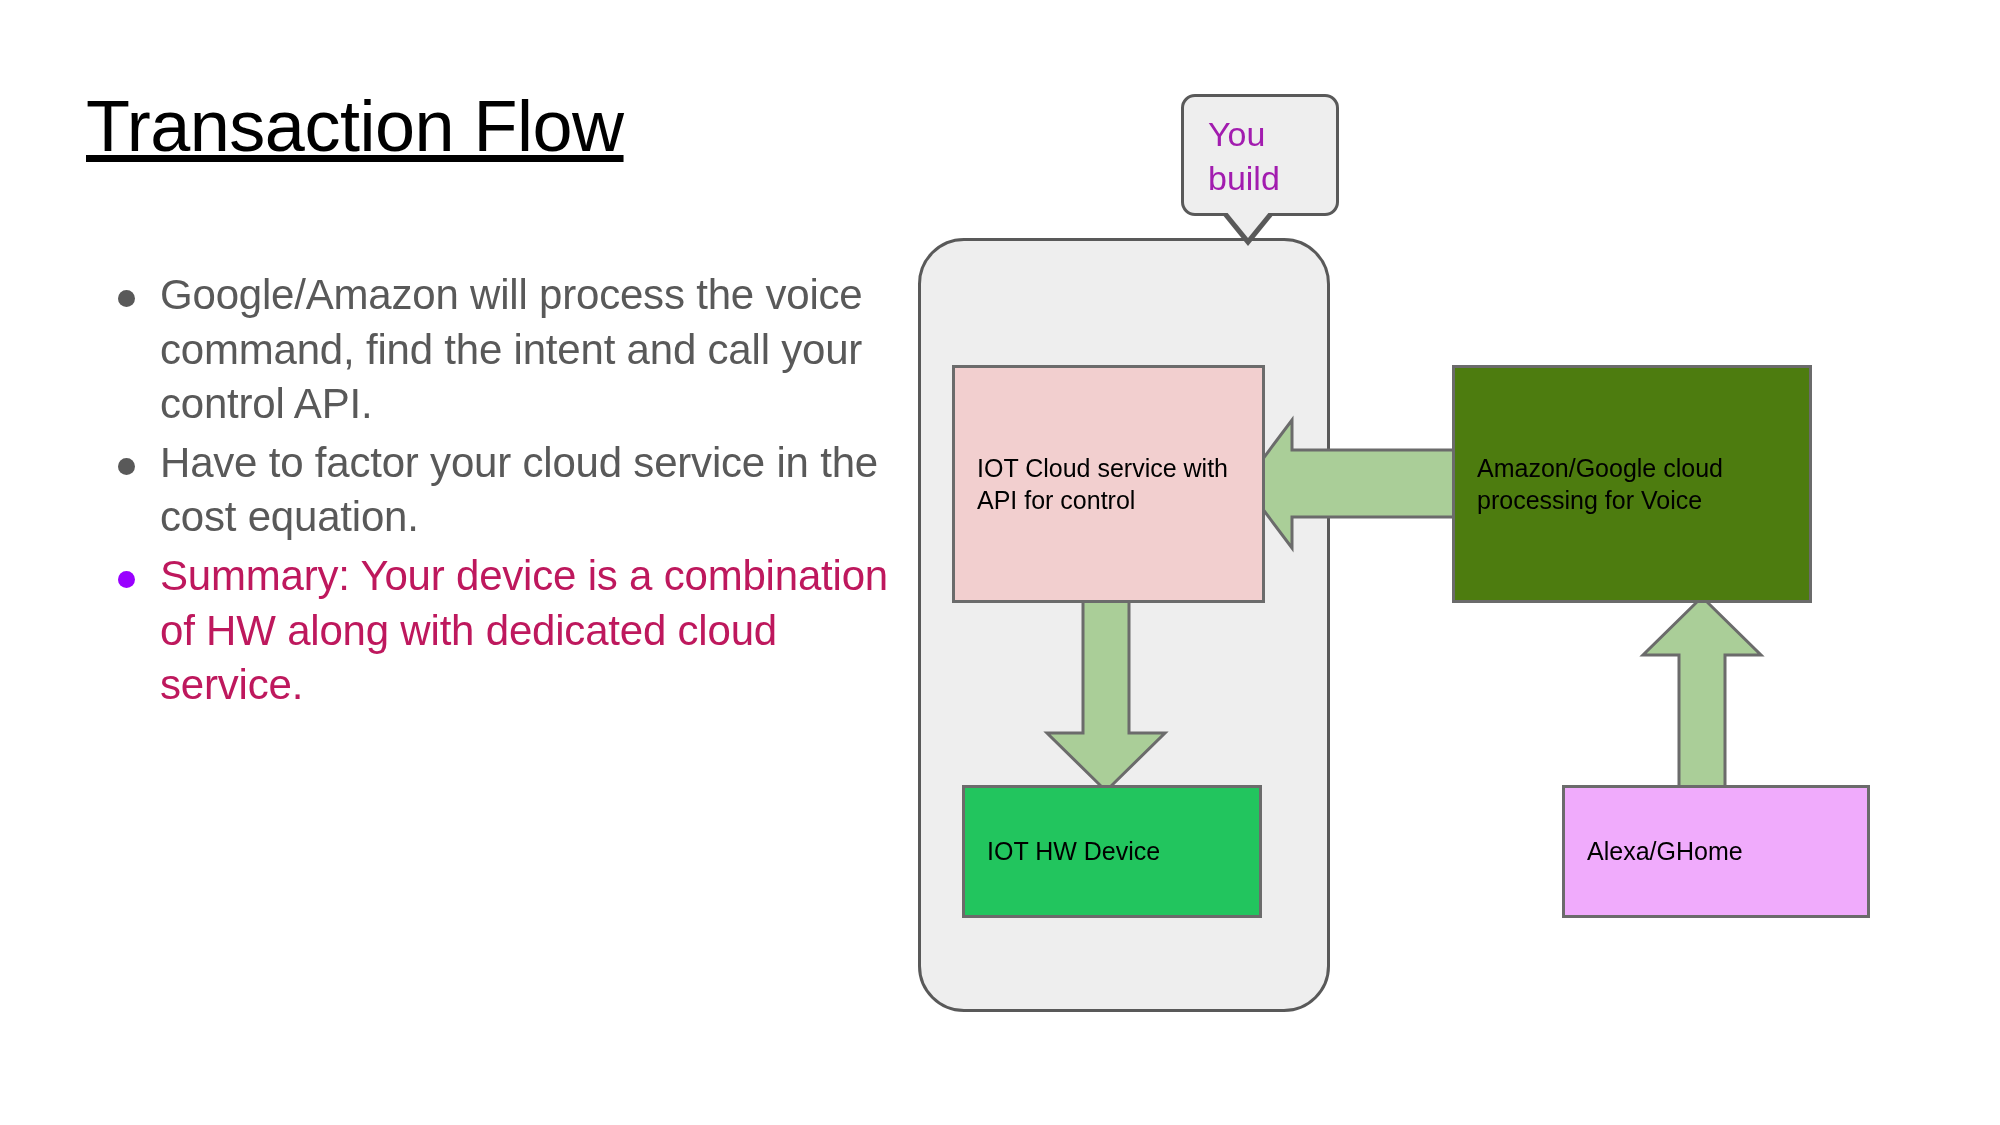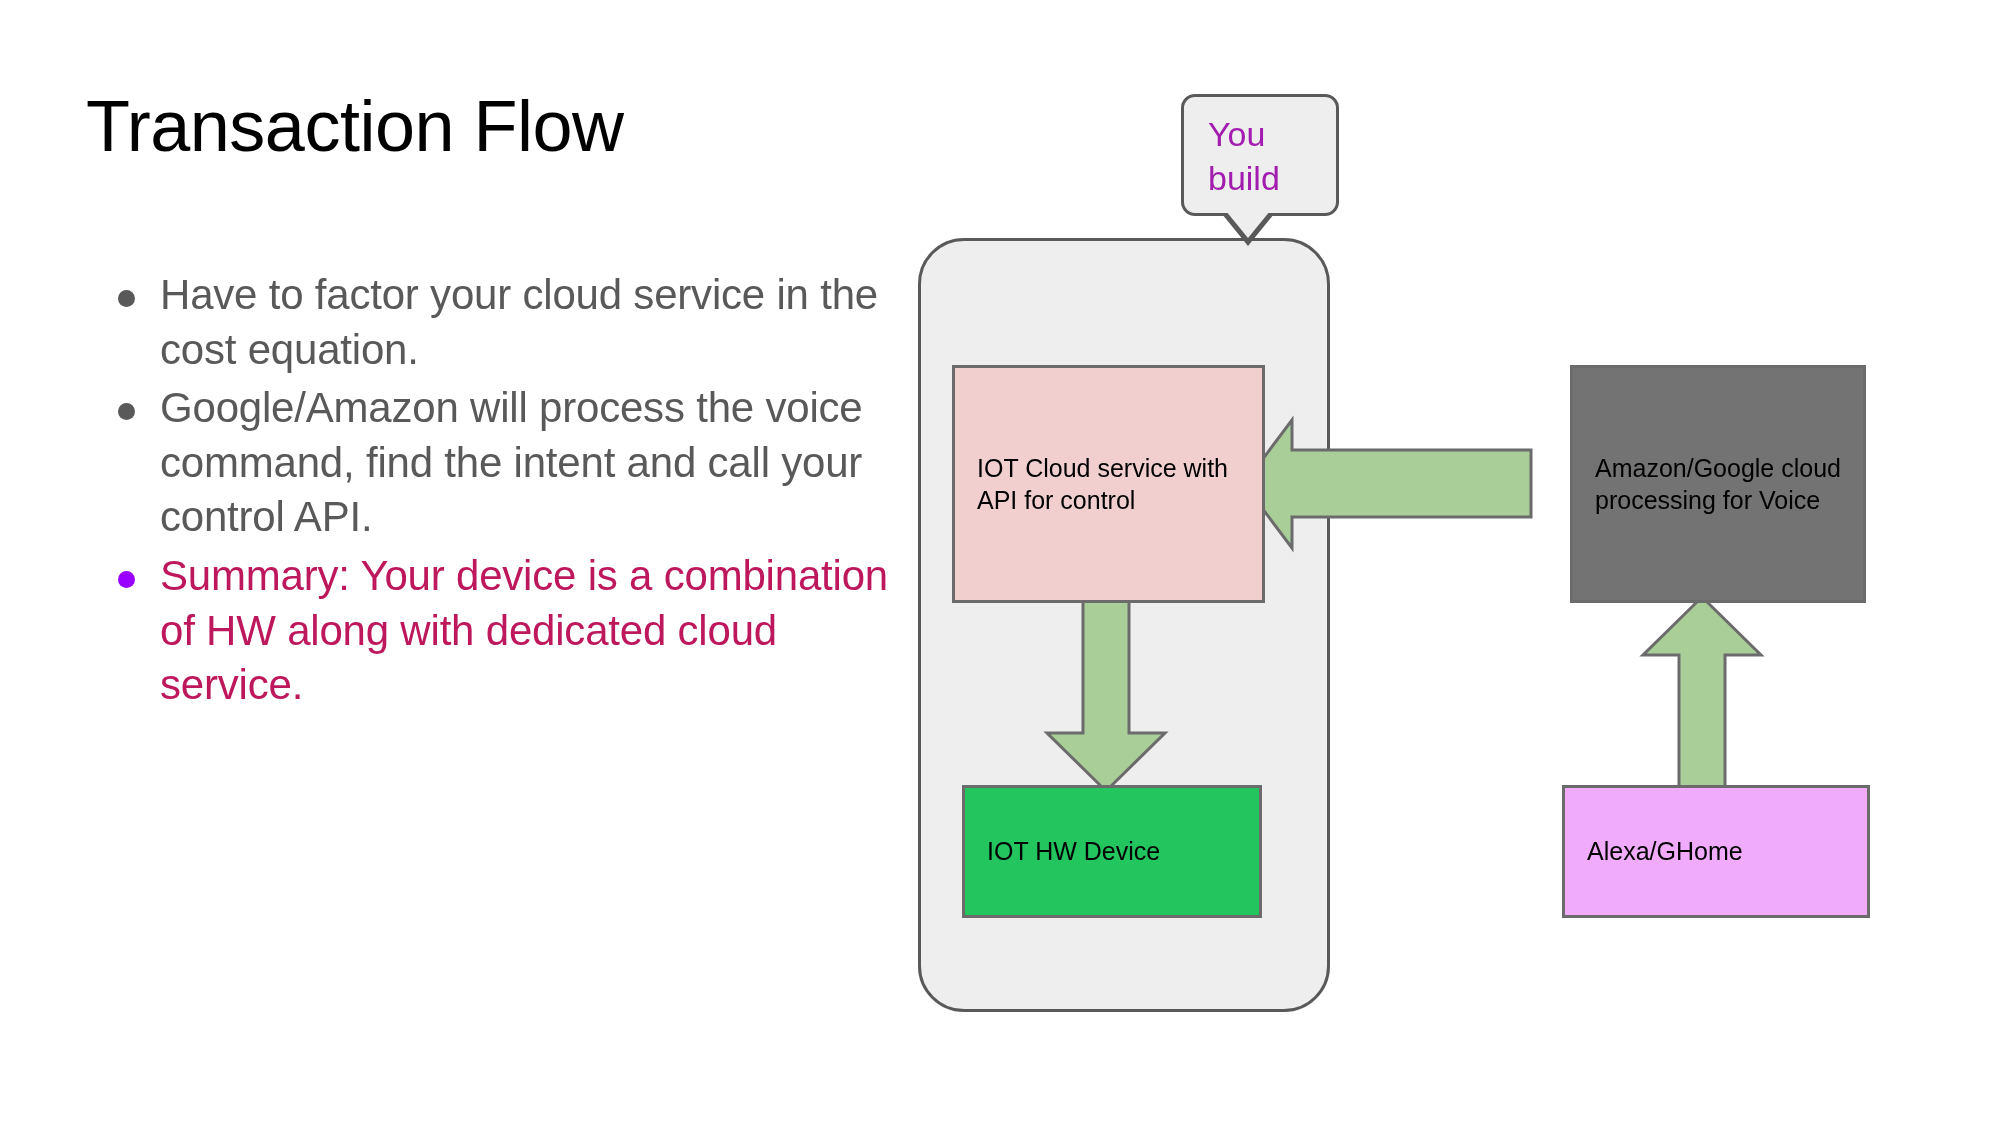--- a/index.html
+++ b/index.html
@@ -28,20 +28,21 @@
   #slide-title {
     position: absolute;
     left: 86px;
     top: 88px;
     font-size: 72px;
     line-height: 1.08;
     color: #000000;
     font-weight: 400;
     letter-spacing: -0.5px;
     white-space: nowrap;
+    text-decoration: underline;
   }
 
   
   #bullet-list {
     position: absolute;
     left: 92px;
     top: 268px;
     width: 800px;
   }
   .bullet-row {
@@ -153,23 +154,23 @@
     left: 952px; top: 365px;
     width: 313px; height: 238px;
     background: #f2cfcf;
   }
   #node-iot-hw {
     left: 962px; top: 785px;
     width: 300px; height: 133px;
     background: #22c55e;
   }
   #node-voice-cloud {
-    left: 1570px; top: 365px;
-    width: 296px; height: 238px;
-    background: #737373;
+    left: 1452px; top: 365px;
+    width: 360px; height: 238px;
+    background: #4d7c0f;
   }
   #node-assistant {
     left: 1562px; top: 785px;
     width: 308px; height: 133px;
     background: #f0abfc;
   }
 
   
   #arrow-layer {
     position: absolute;
@@ -179,35 +180,35 @@
 </style>
 </head>
 <body>
 
 <div id="slide">
 
   <div id="slide-title">Transaction Flow</div>
 
   <div id="bullet-list">
 
+
+    <div class="bullet-row">
+      <span class="bullet-dot">
+          <i></i>
+        </span>
+      <span class="bullet-text">Google/Amazon will process the voice command, find the intent and call your control API.</span>
+    </div>
 
     <div class="bullet-row">
       <span class="bullet-dot">
           <i></i>
         </span>
       <span class="bullet-text">Have to factor your cloud service in the cost equation.</span>
     </div>
 
-    <div class="bullet-row">
-      <span class="bullet-dot">
-          <i></i>
-        </span>
-      <span class="bullet-text">Google/Amazon will process the voice command, find the intent and call your control API.</span>
-    </div>
-
     <div class="bullet-row accent">
       <span class="bullet-dot">
           <i></i>
         </span>
       <span class="bullet-text">Summary: Your device is a combination of HW along with dedicated cloud service.</span>
     </div>
 
   </div>
 
   <div id="diagram">

